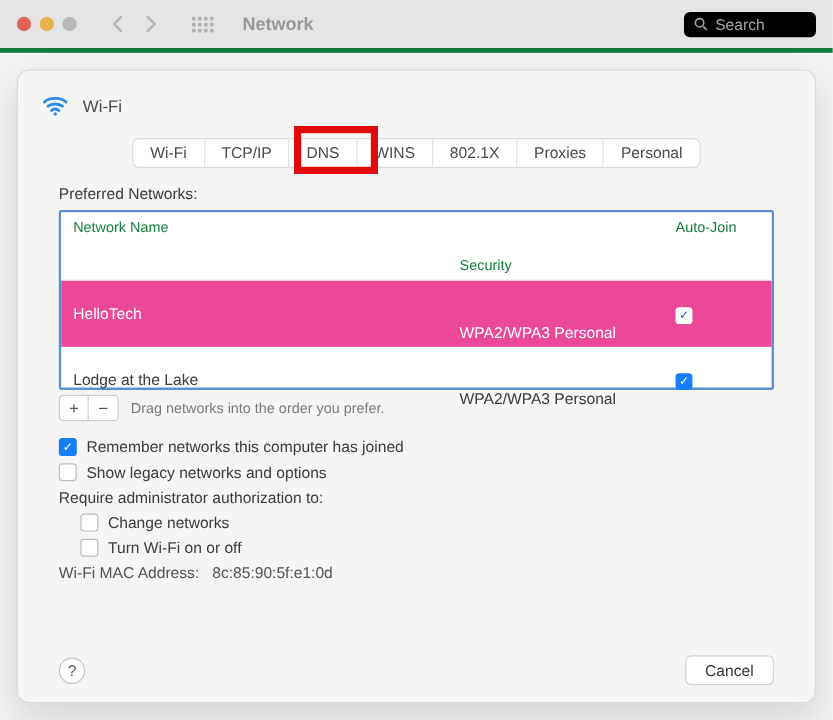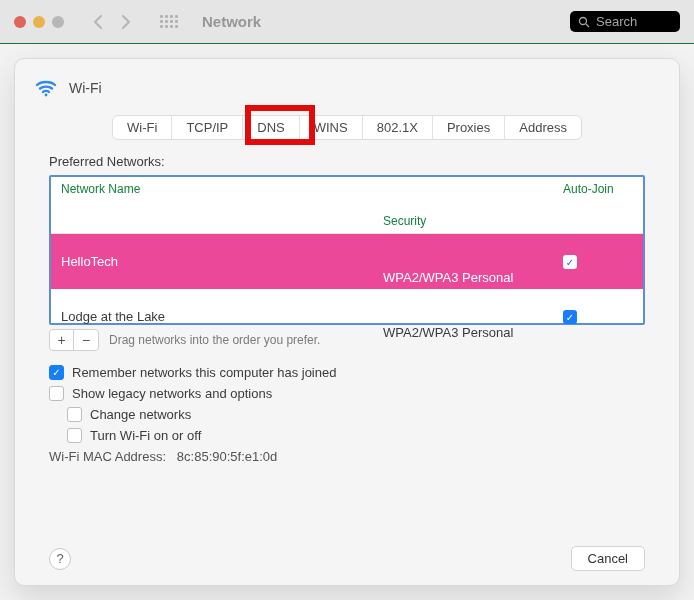--- a/index.html
+++ b/index.html
@@ -15,21 +15,21 @@
       height: 600px;
       position: relative;
     }
     .titlebar {
       height: 44px;
       background: #f2f2f3;
       display: flex;
       align-items: center;
       padding: 0 14px;
       gap: 12px;
-      border-bottom: 1px solid #15803d;
+      border-bottom: 4px solid #15803d;
     }
     .traffic {
       display: flex;
       gap: 7px;
     }
     .tl { width: 12px; height: 12px; border-radius: 50%; }
     .tl.red { background: #eb6a5e; }
     .tl.yellow { background: #f4be50; }
     .tl.green { background: #c1c1c1; }
     .nav-arrows {
@@ -295,21 +295,21 @@
     </div>
 
     <div class="tabbar-wrap">
       <div class="tabbar">
         <div class="tab">Wi-Fi</div>
         <div class="tab">TCP/IP</div>
         <div class="tab">DNS</div>
         <div class="tab">WINS</div>
         <div class="tab">802.1X</div>
         <div class="tab">Proxies</div>
-        <div class="tab">Address</div>
+        <div class="tab">Personal</div>
       </div>
       <div class="dns-highlight" style="left:212px; top:-10px; width:70px; height:40px;"></div>
     </div>
 
     <div class="content">
       <div class="label">Preferred Networks:</div>
 
       <div class="network-table-wrap">
         <div class="nt-header">
           <div class="col-name">Network Name</div>
@@ -338,20 +338,21 @@
 
       <div class="options-block">
         <div class="opt-row">
           <span class="checkbox checked">✓</span>
           <span>Remember networks this computer has joined</span>
         </div>
         <div class="opt-row">
           <span class="checkbox"></span>
           <span>Show legacy networks and options</span>
         </div>
+        <div class="sub-label">Require administrator authorization to:</div>
         <div class="indent">
           <div class="opt-row">
             <span class="checkbox"></span>
             <span>Change networks</span>
           </div>
           <div class="opt-row">
             <span class="checkbox"></span>
             <span>Turn Wi-Fi on or off</span>
           </div>
         </div>

